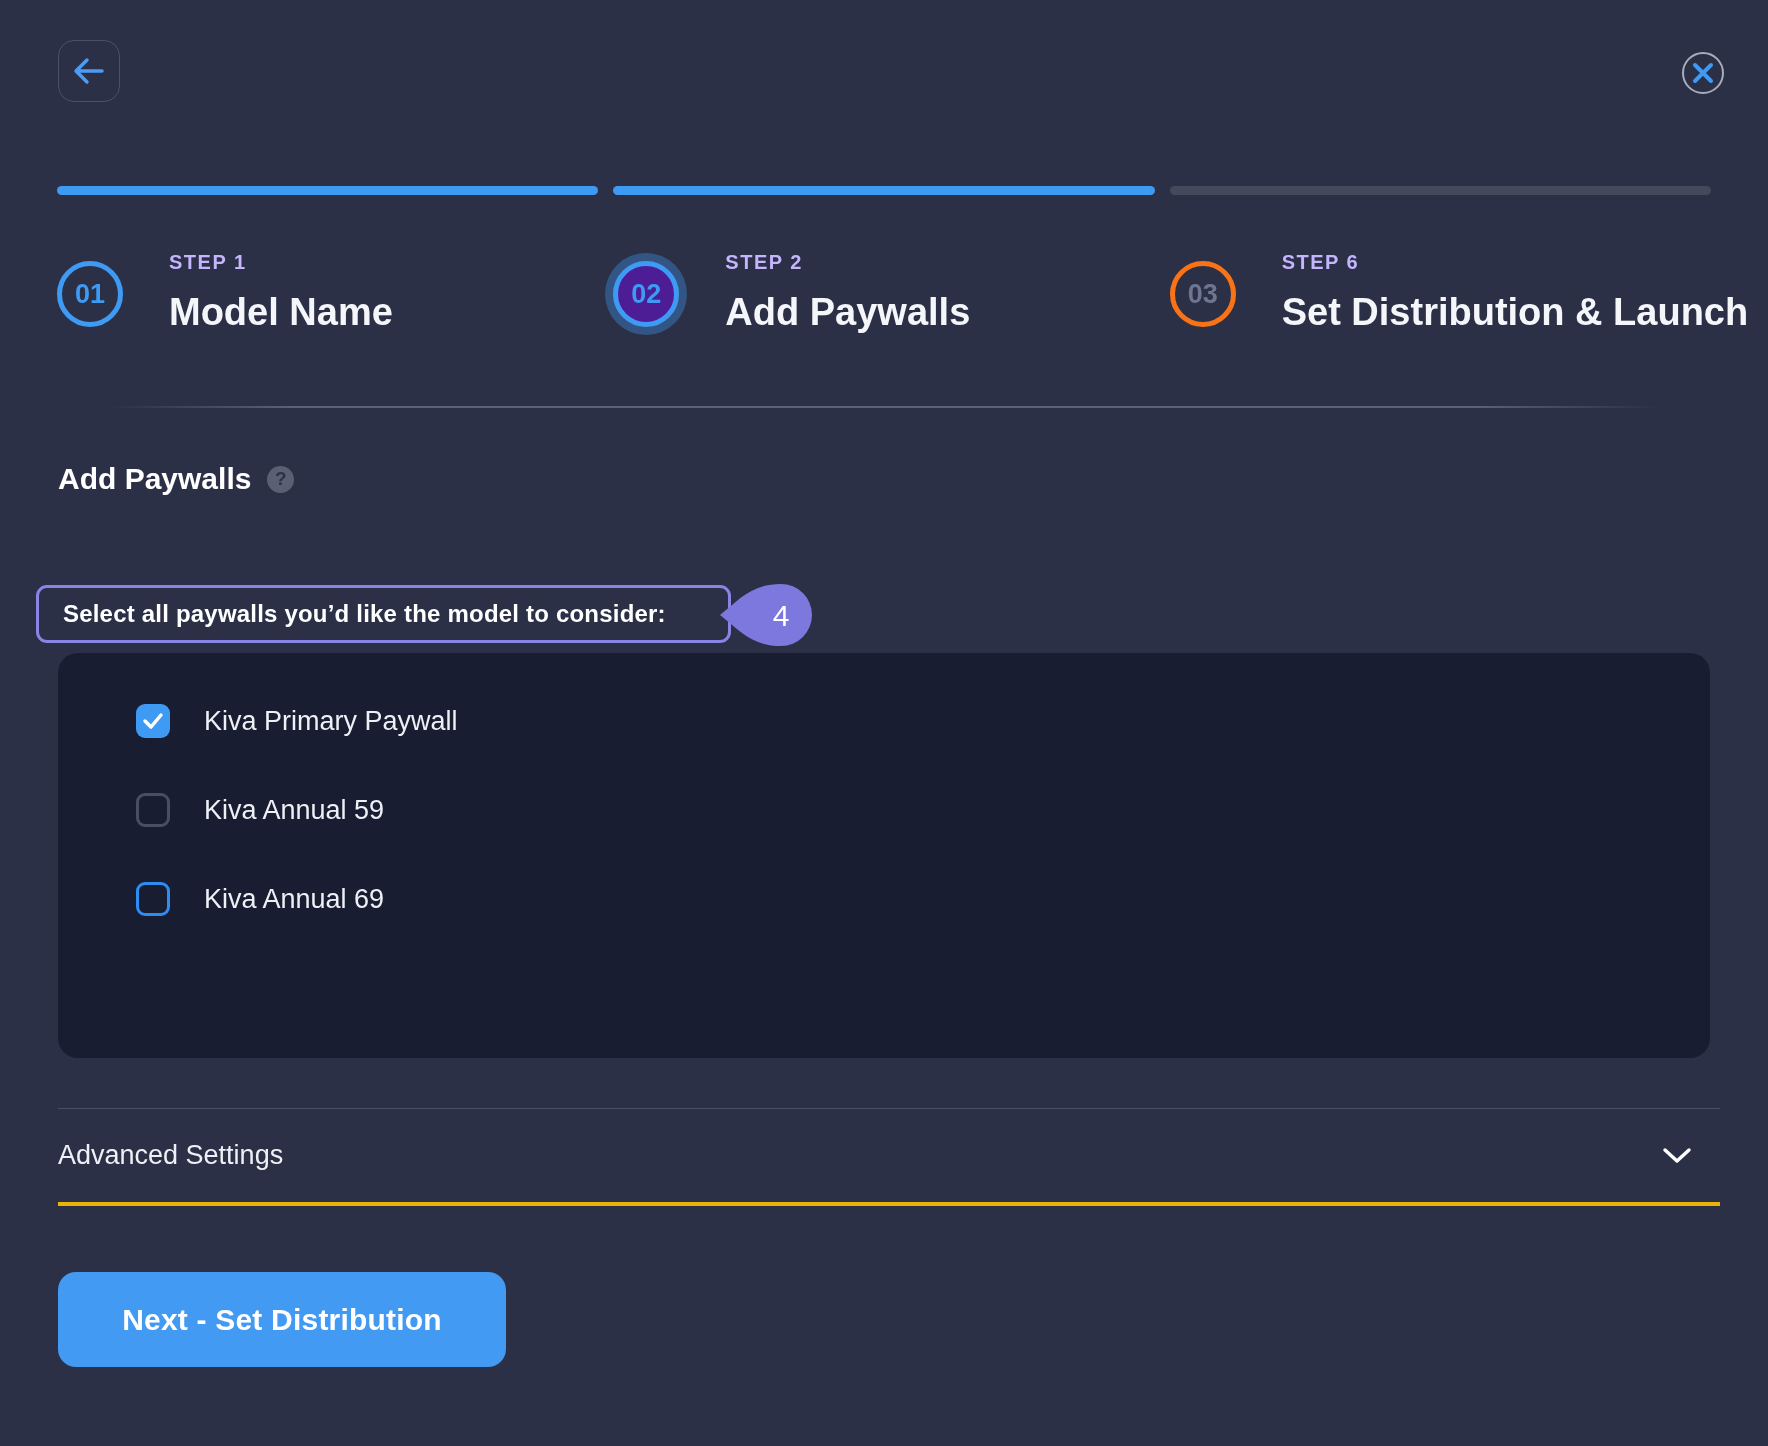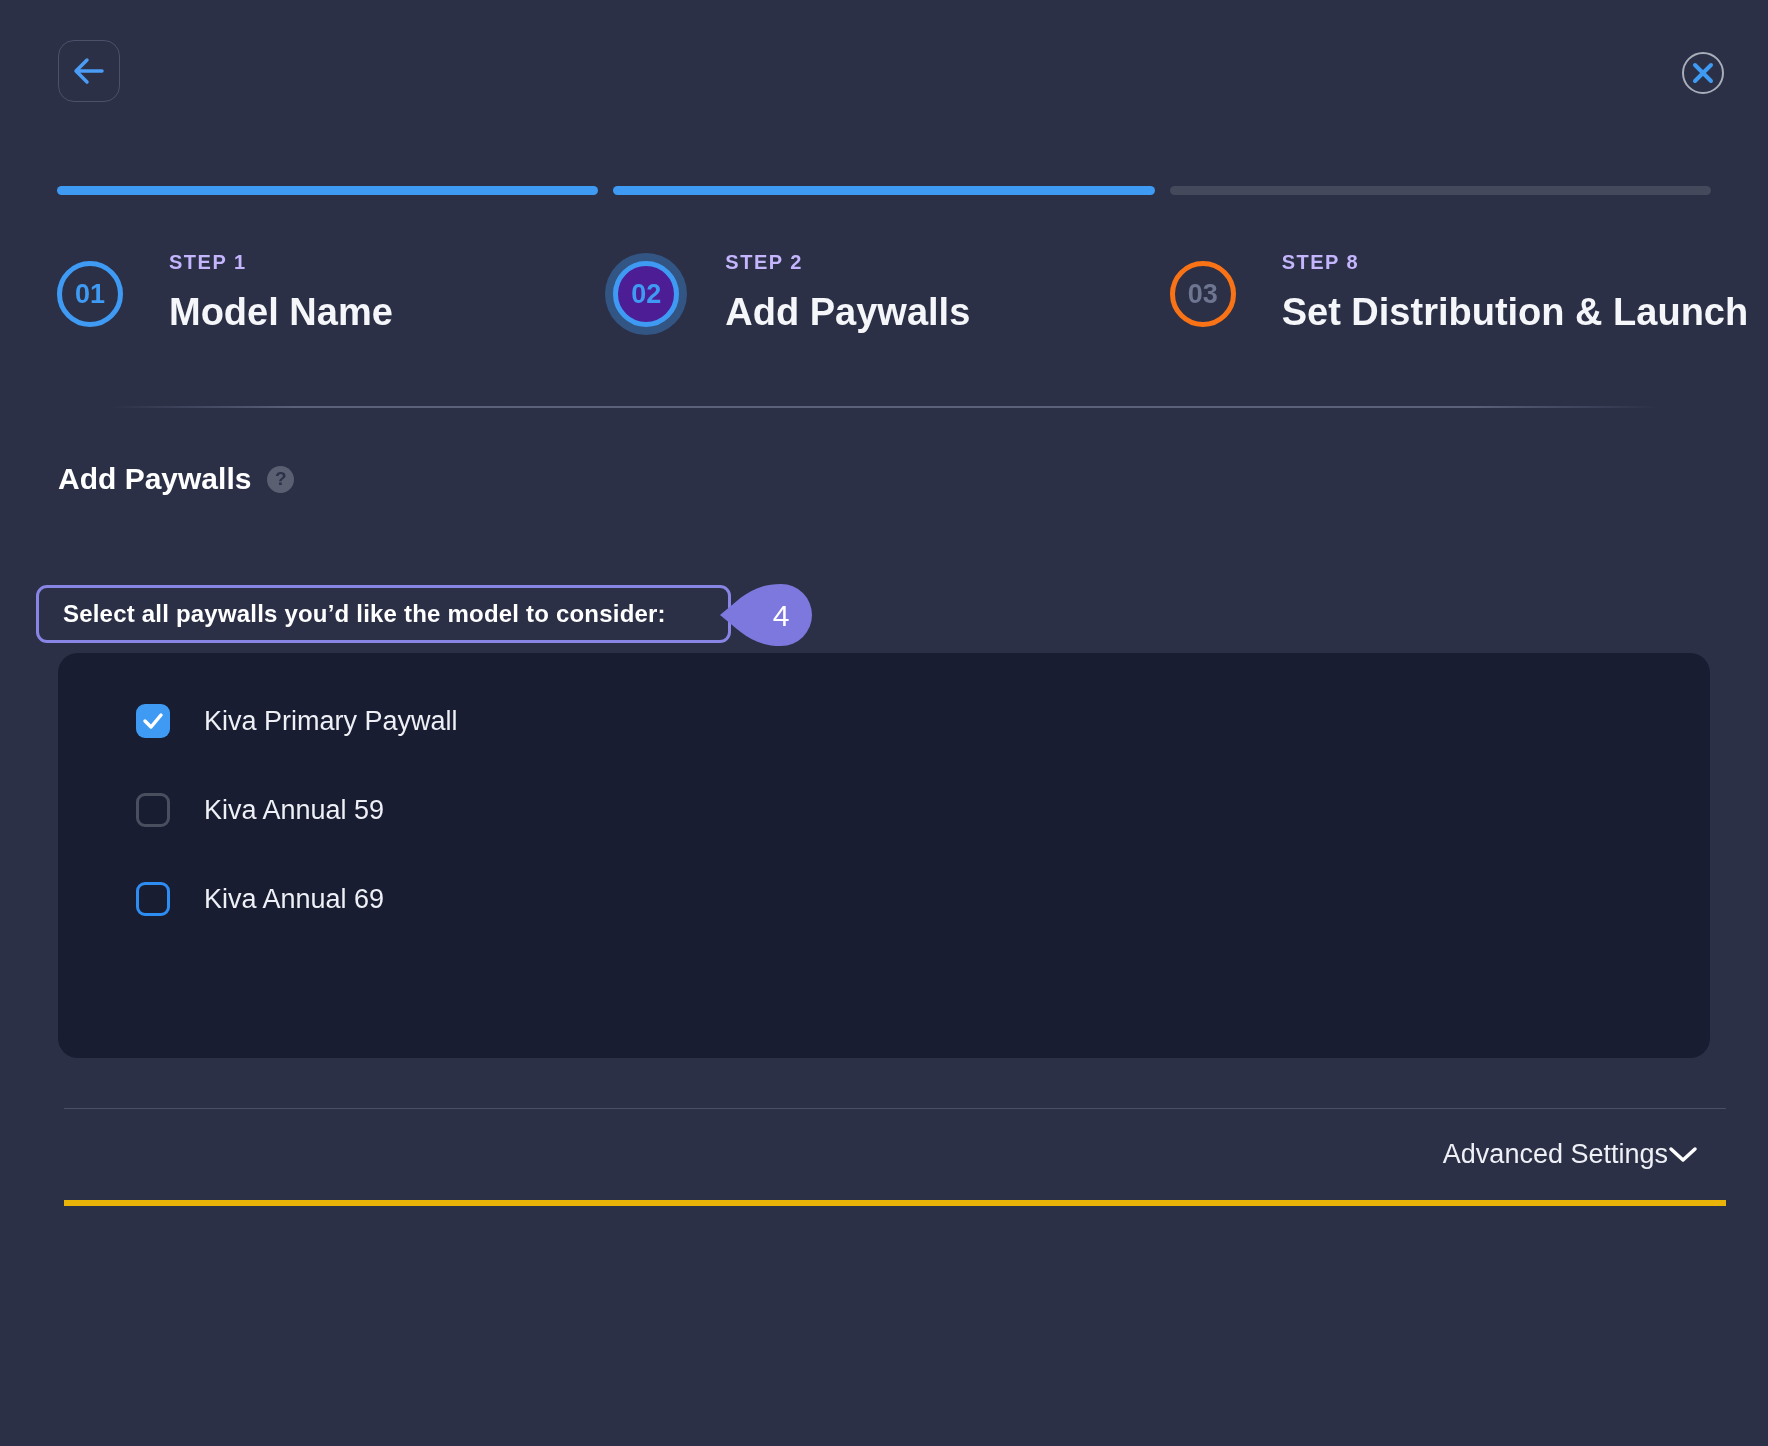--- a/index.html
+++ b/index.html
@@ -74,23 +74,23 @@
   }
   .pw-row{display:flex;align-items:center;height:34px;margin-bottom:55px;cursor:pointer;}
   .cb{width:34px;height:34px;border-radius:9px;box-sizing:border-box;flex:none;
       display:flex;align-items:center;justify-content:center;}
   .cb.checked{background:#3e9af3;}
   .cb.gray{border:3.5px solid #4a4f5f;background:transparent;}
   .cb.blue{border:3.5px solid #2e8df2;background:transparent;}
   .pw-label{margin-left:34px;font-size:27px;color:#eef0f6;}
   
   .advanced{
-    position:absolute;left:64px;top:1108px;width:1662px;height:98px;box-sizing:border-box;
-    border-top:1px solid #4a5063;border-bottom:6px solid #eab308;
-    display:flex;align-items:center;justify-content:flex-end;cursor:pointer;
+    position:absolute;left:58px;top:1108px;width:1662px;height:98px;box-sizing:border-box;
+    border-top:1px solid #4a5063;border-bottom:4px solid #eab308;
+    display:flex;align-items:center;justify-content:space-between;cursor:pointer;
   }
   .adv-label{font-size:27px;color:#eef0f6;}
   .adv-chevron{margin-right:28px;display:flex;}
   
   .cta{
     position:absolute;left:58px;top:1272px;width:448px;height:95px;
     background:#429af2;border:none;border-radius:18px;cursor:pointer;
     display:flex;align-items:center;justify-content:center;
     color:#ffffff;font-size:30px;font-weight:700;
     font-family:"Liberation Sans", sans-serif;letter-spacing:.2px;
@@ -135,21 +135,21 @@
           <div class="step-label">STEP 2</div>
           <div class="step-title">Add Paywalls</div>
         </div>
       </div>
     </div>
     <div class="step-col upcoming">
       <div class="step-bar"></div>
       <div class="step-row">
         <div class="step-circle">03</div>
         <div class="step-text">
-          <div class="step-label">STEP 8</div>
+          <div class="step-label">STEP 6</div>
           <div class="step-title">Set Distribution &amp; Launch</div>
         </div>
       </div>
     </div>
   </div>
   <div class="steps-divider"></div>
 
   <div class="sec-head">
     <span class="sec-title">Add Paywalls</span>
     <span class="help-icon">?</span>
@@ -191,14 +191,15 @@
 
   <div class="advanced">
     <span class="adv-label">Advanced Settings</span>
     <span class="adv-chevron">
       <svg width="30" height="18" viewBox="0 0 30 18" fill="none">
         <path d="M3 3 L15 14 L27 3" stroke="#ffffff" stroke-width="3.5" stroke-linecap="round" stroke-linejoin="round"></path>
       </svg>
     </span>
   </div>
 
+  <button class="cta">Next - Set Distribution</button>
 
 </div>
 
 </body></html>

